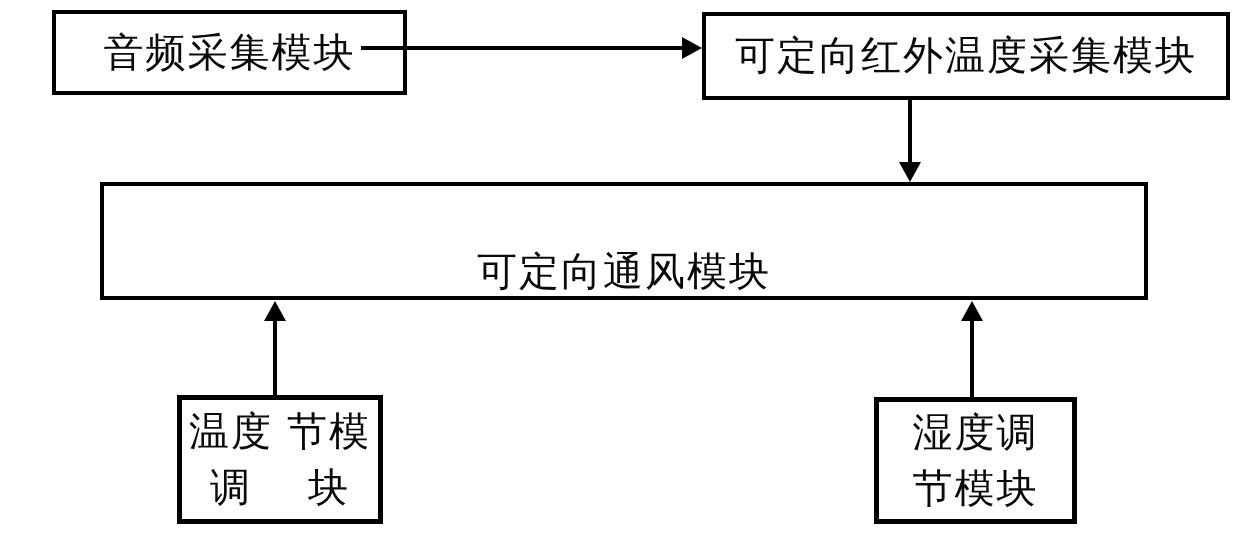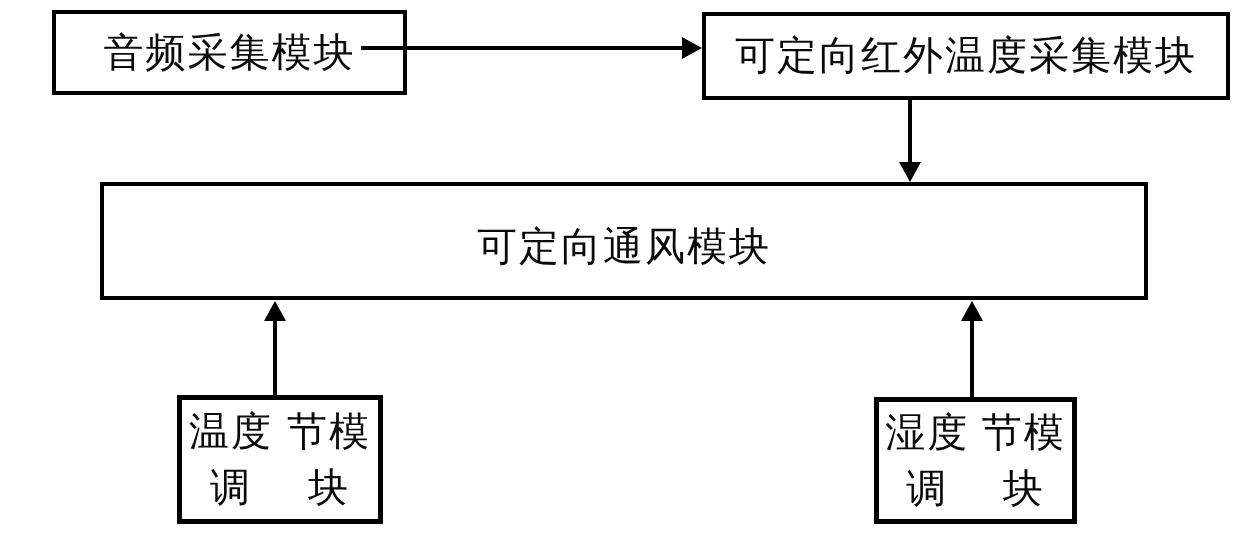--- a/index.html
+++ b/index.html
@@ -30,32 +30,32 @@
     line-height: 1.2;
   }
   .node-audio {
     left: 8px; top: 10px; width: 355px; height: 85px; margin-left: 44px;
   }
   .node-infrared {
     left: 702px; top: 12px; width: 528px; height: 88px;
   }
   .node-ventilation {
     left: 100px; top: 182px; width: 1048px; height: 118px;
-    align-items: center;
+    align-items: flex-end;
     padding-top: 12px;
   }
   .node-temperature {
     left: 177px; top: 395px; width: 206px; height: 129px;
     border-width: 5px;
     line-height: 1.38;
   }
   .node-humidity {
     left: 874px; top: 397px; width: 203px; height: 127px;
     border-width: 5px;
-    flex-direction: row;
+    flex-direction: column;
     line-height: 1.38;
   }
   .line {
     position: absolute;
     background: #000000;
   }
   .head {
     position: absolute;
     width: 0;
     height: 0;

